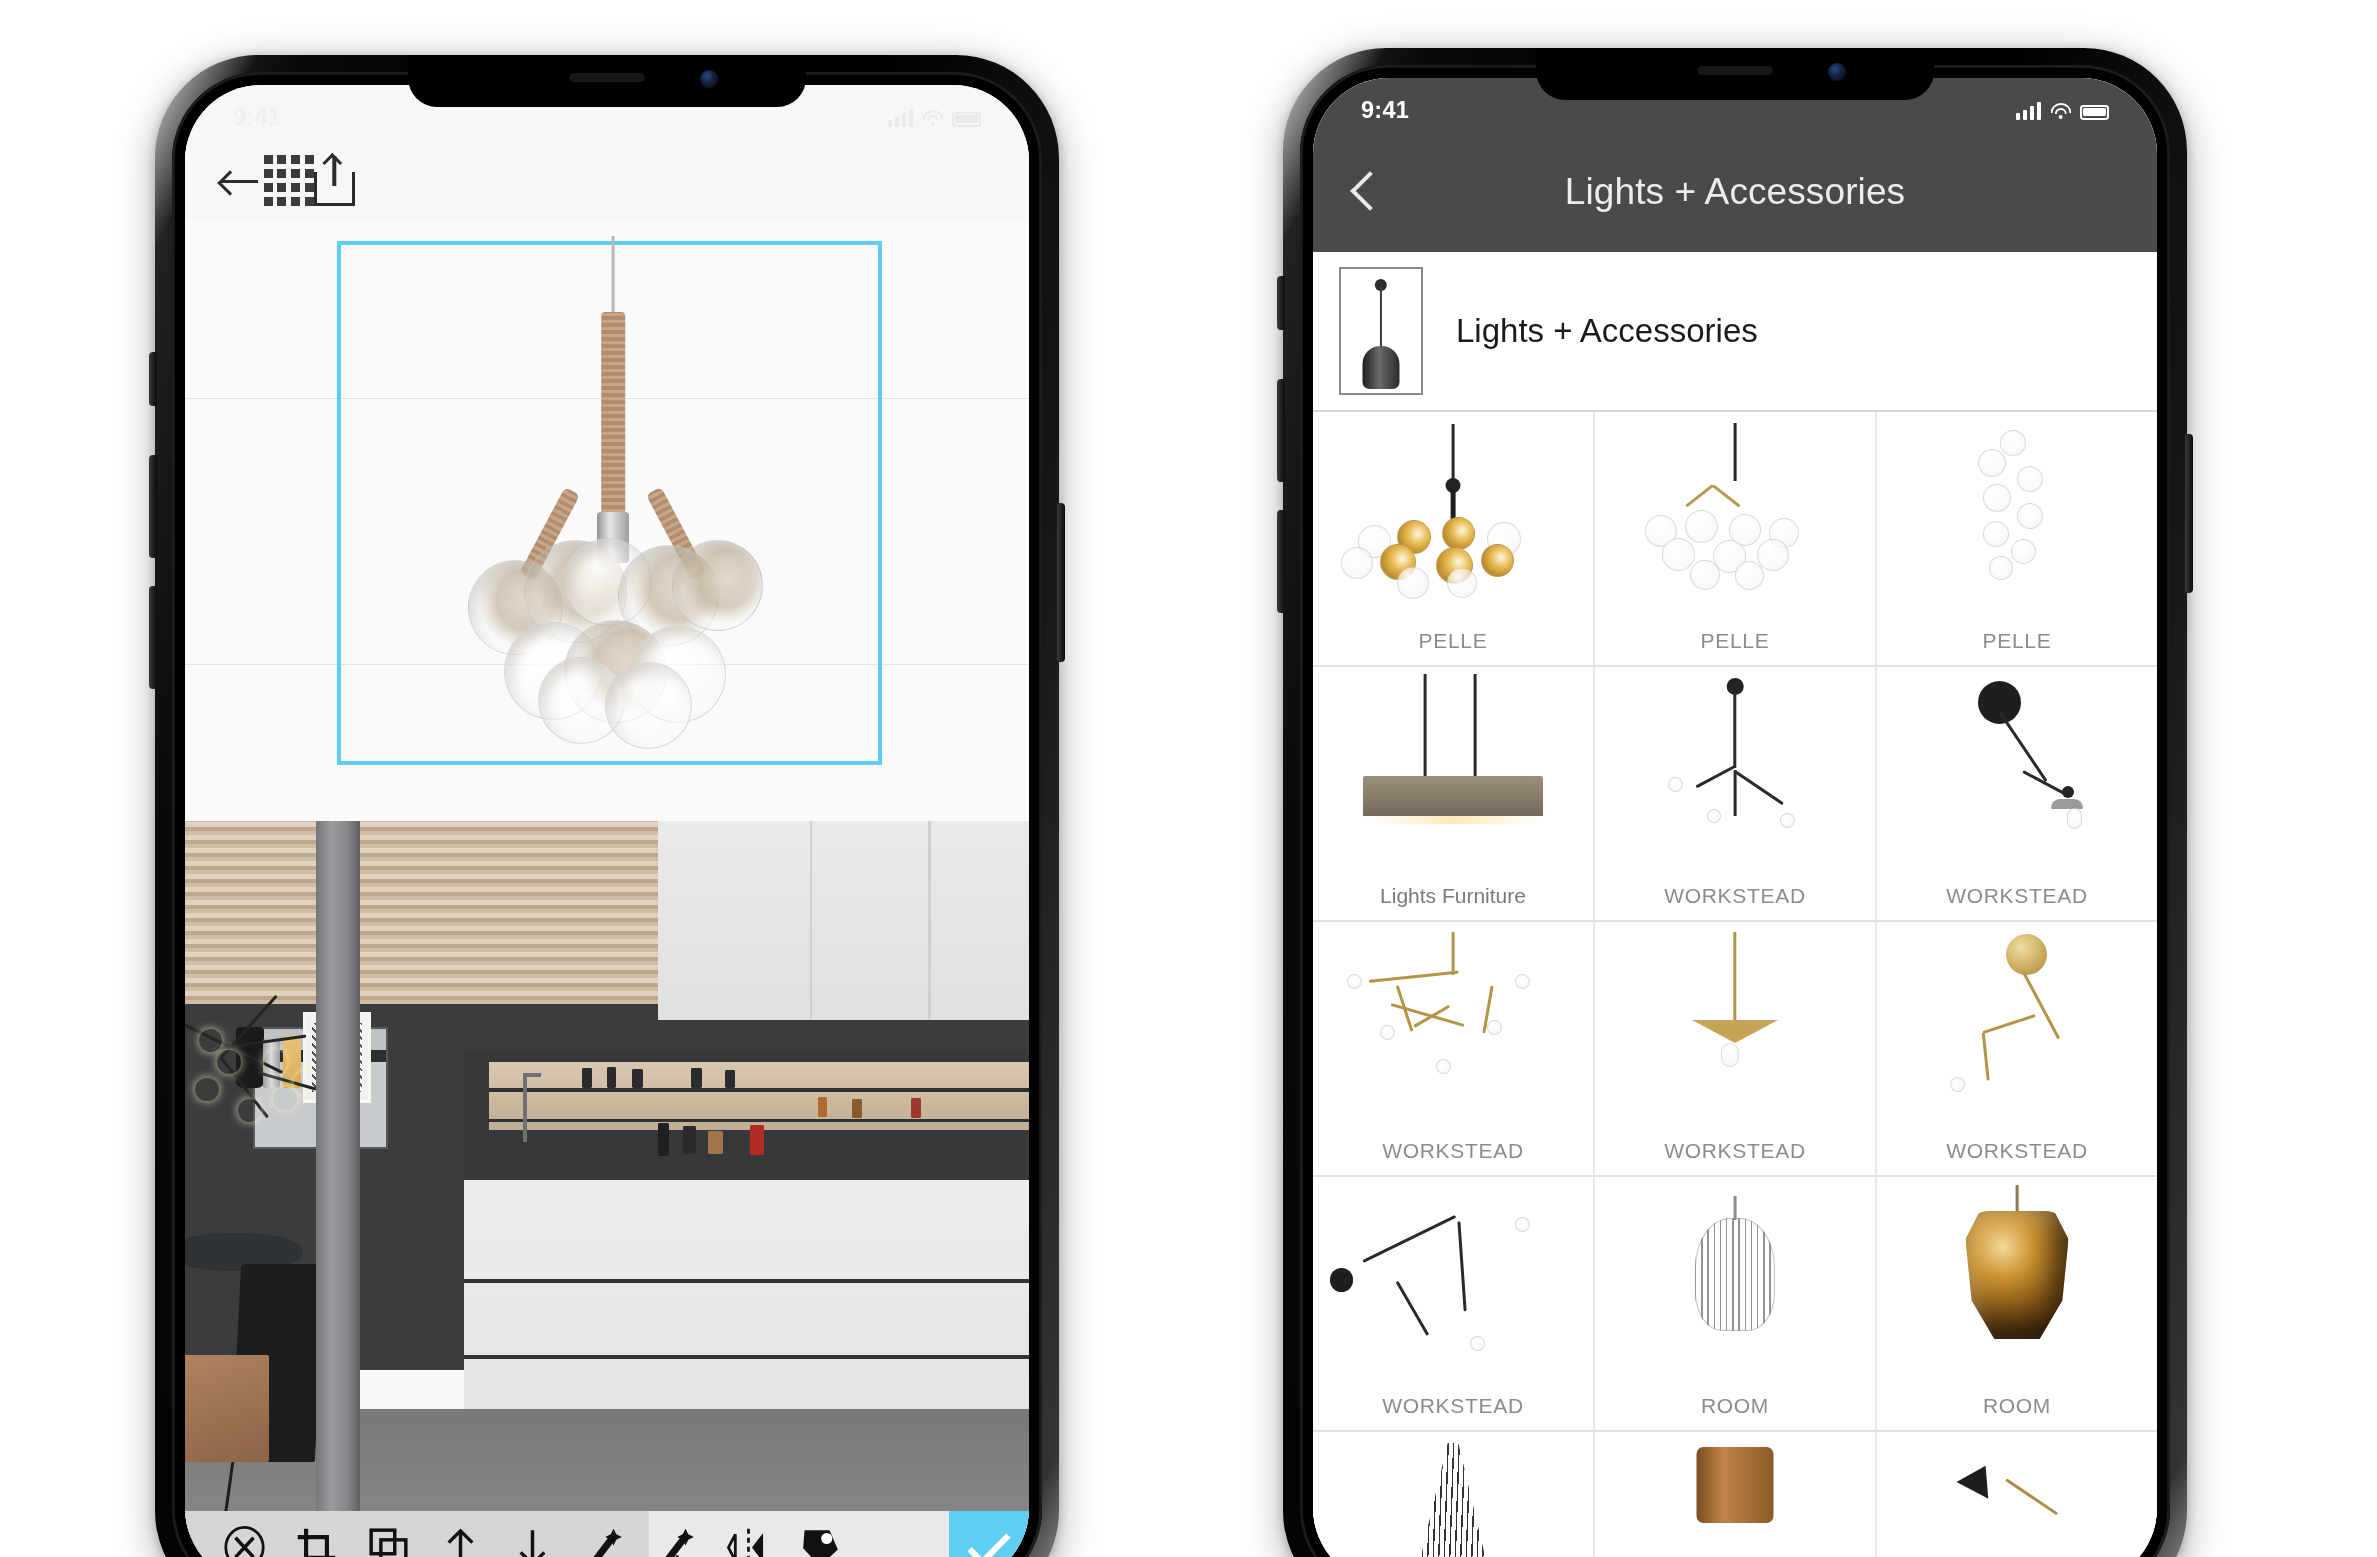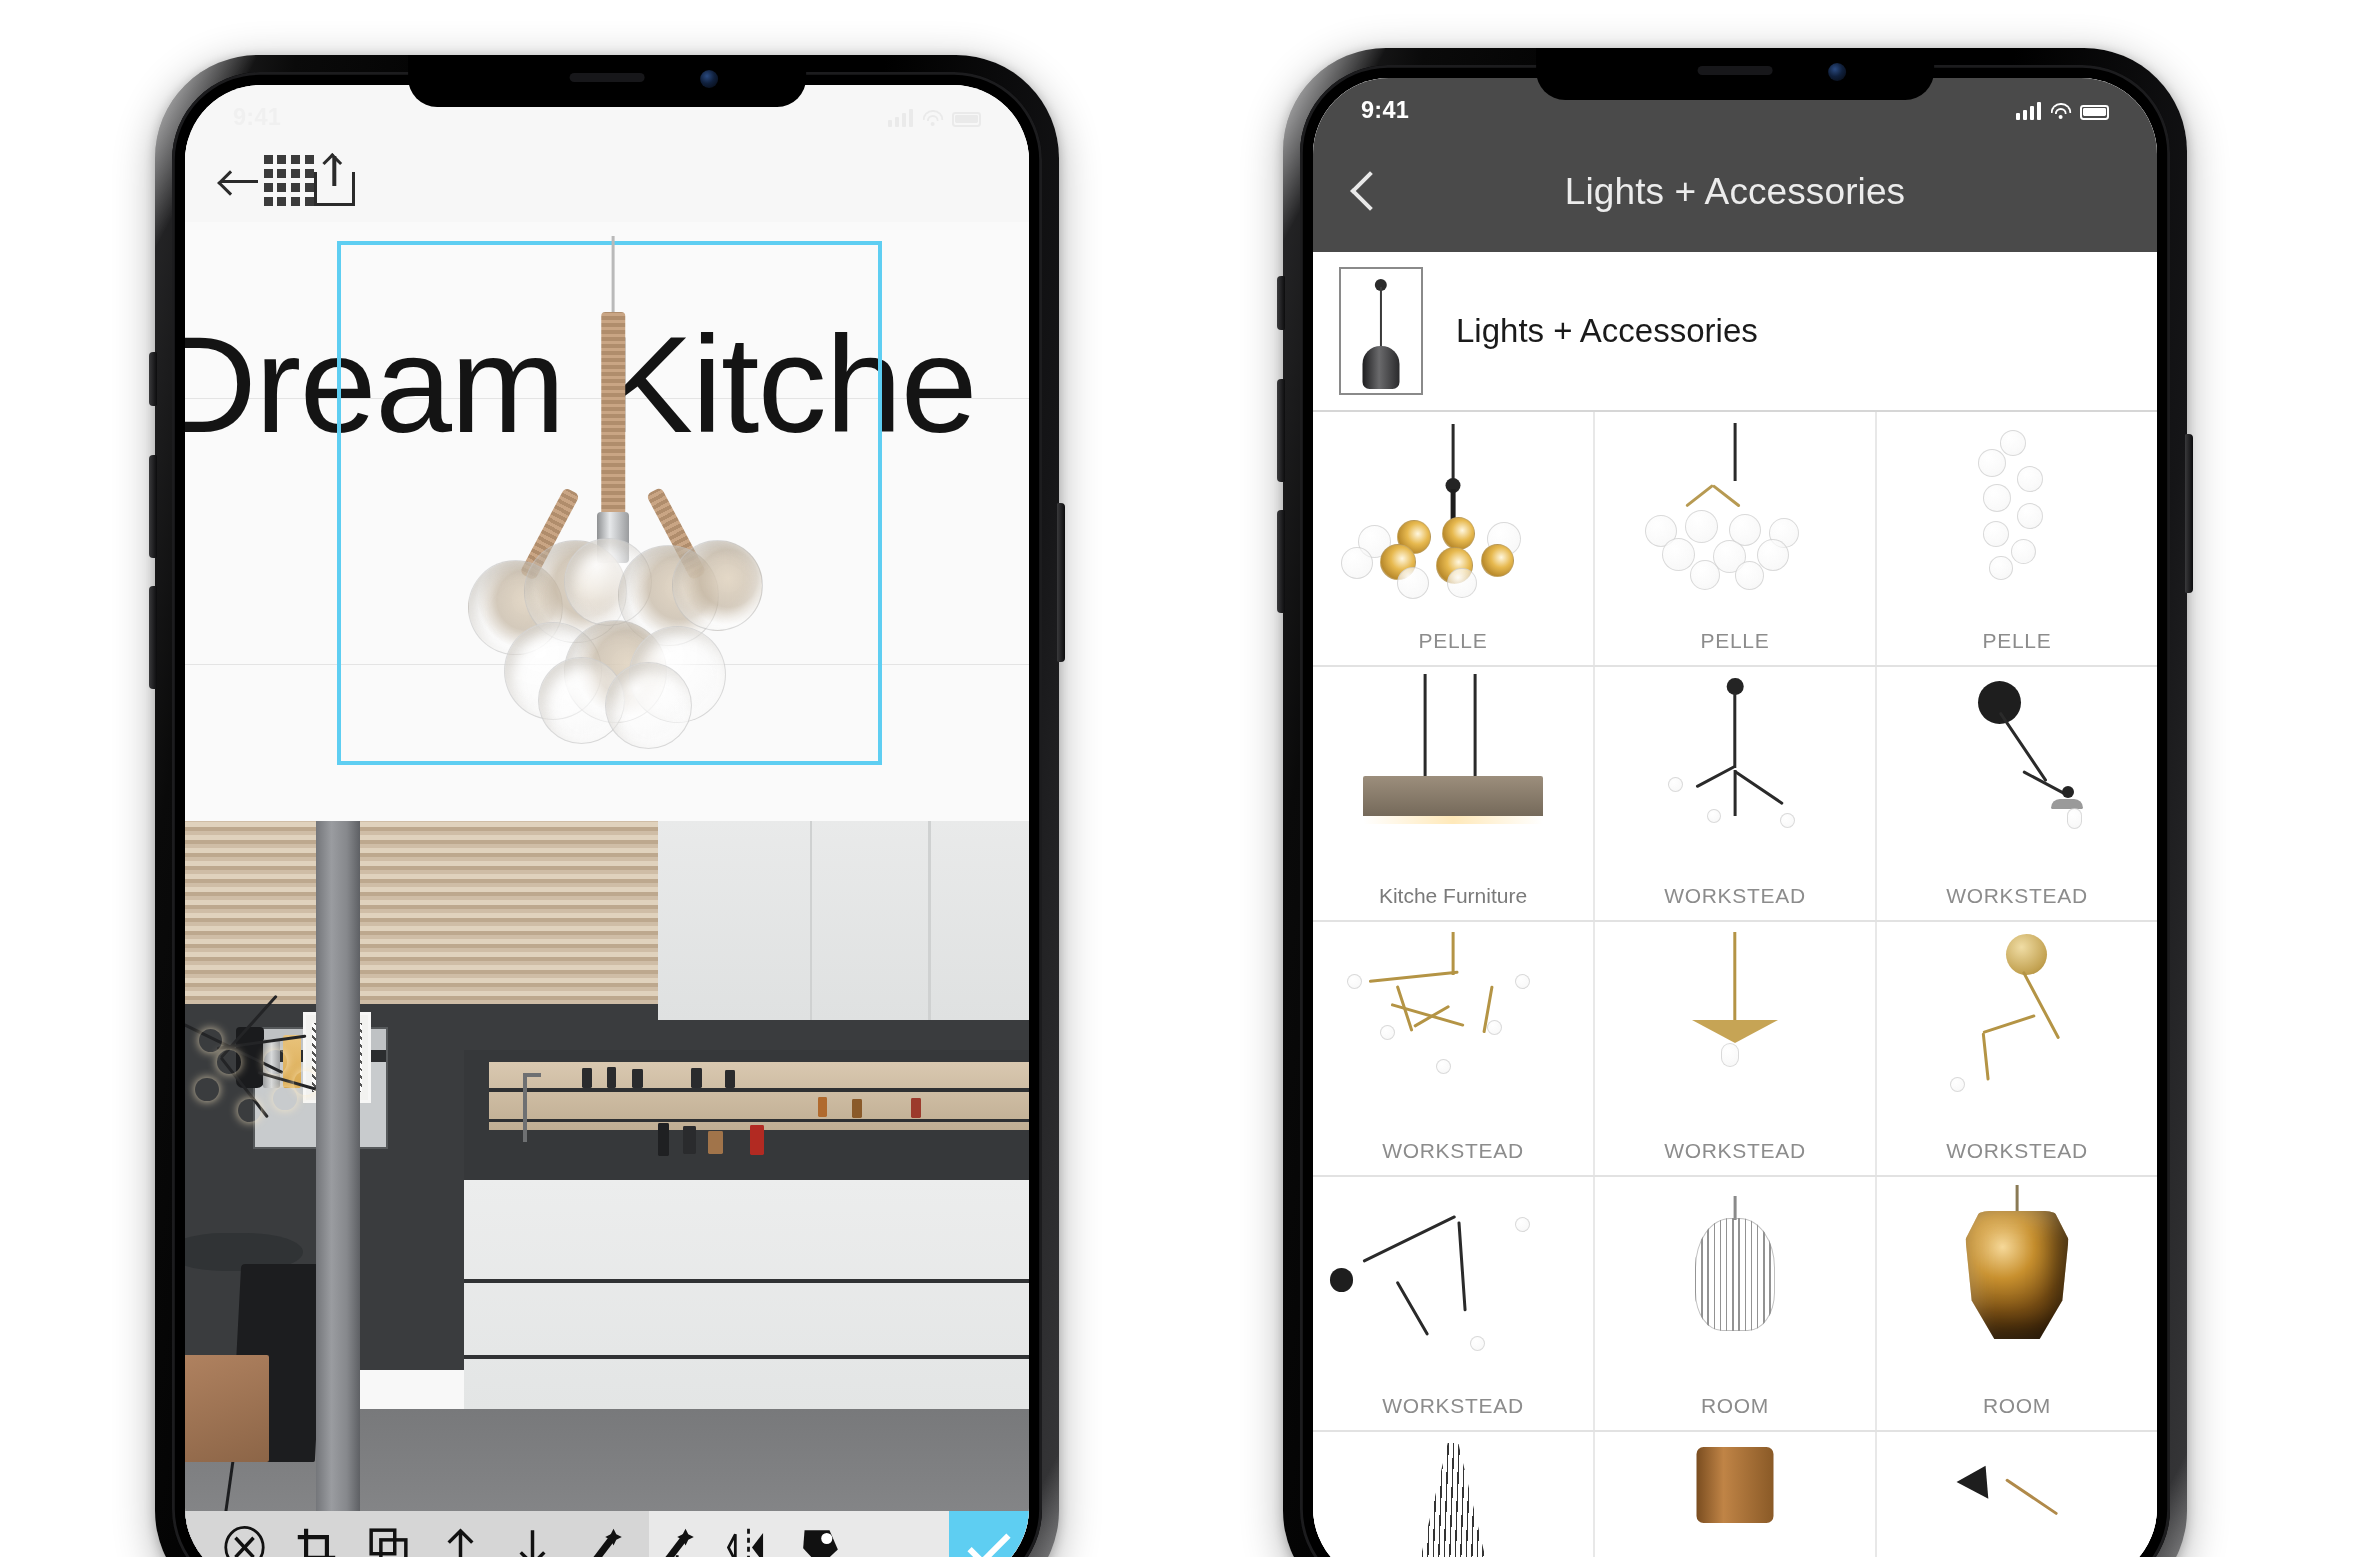--- a/index.html
+++ b/index.html
@@ -309,21 +309,20 @@
     <div class="side-btn right" style="top:448px; width:8.3px; height:159px;"></div>
     <div class="frame-inner"></div>
 
     <div class="screen">
       <div class="editor-screen">
 
         <div class="canvas-area">
           <div class="doc-white"></div>
           <div class="doc-rule" style="top:176px;"></div>
           <div class="doc-rule" style="top:442px;"></div>
-          <div class="doc-title">Dream   Kitche</div>
 
           <div class="kitchen">
             <div class="k-wood"></div>
             <div class="k-darkband"></div>
             <div class="k-wood2"></div>
             <div class="k-leftcab"></div>
             <div class="k-oven"></div>
             <div class="k-topcabs"></div>
             <div class="k-topcabgap" style="left:74%;"></div>
             <div class="k-topcabgap" style="left:88%;"></div>
@@ -627,21 +626,21 @@
 
           <div class="prow">
             <div class="pcell">
               <div class="art">
                 <div class="stem" style="left:40%; top:7px; height:103px;"></div>
                 <div class="stem" style="left:58%; top:7px; height:103px;"></div>
                 <div class="boxshade" style="left:18%; top:109px; width:64%; height:46px;"></div>
                 <div style="position:absolute; left:18%; top:149px; width:64%; height:8.3px;
                             background:linear-gradient(90deg,#fff,#ffe9b9,#fff); border-radius:0 0 2.8px 2.8px;"></div>
               </div>
-              <div class="plabel" style="color:#7a7a7a; letter-spacing:0;">Kitche Furniture</div>
+              <div class="plabel" style="color:#7a7a7a; letter-spacing:0;">Lights Furniture</div>
             </div>
             <div class="pcell">
               <div class="art">
                 <div class="knob" style="top:11px; width:16.6px; height:16.6px;"></div>
                 <div class="stem" style="top:26px; height:75px; width:3.4px;"></div>
                 <div class="bar" style="left:50%; top:98px; width:44px; transform:rotate(152deg);"></div>
                 <div class="bar" style="left:50%; top:103px; width:58px; transform:rotate(34deg);"></div>
                 <div class="stem" style="top:103px; height:46px; width:2.8px;"></div>
                 <div class="cbulb" style="left:26%; top:110px; width:15px; height:15px;"></div>
                 <div class="cbulb" style="left:66%; top:146px; width:15px; height:15px;"></div>

